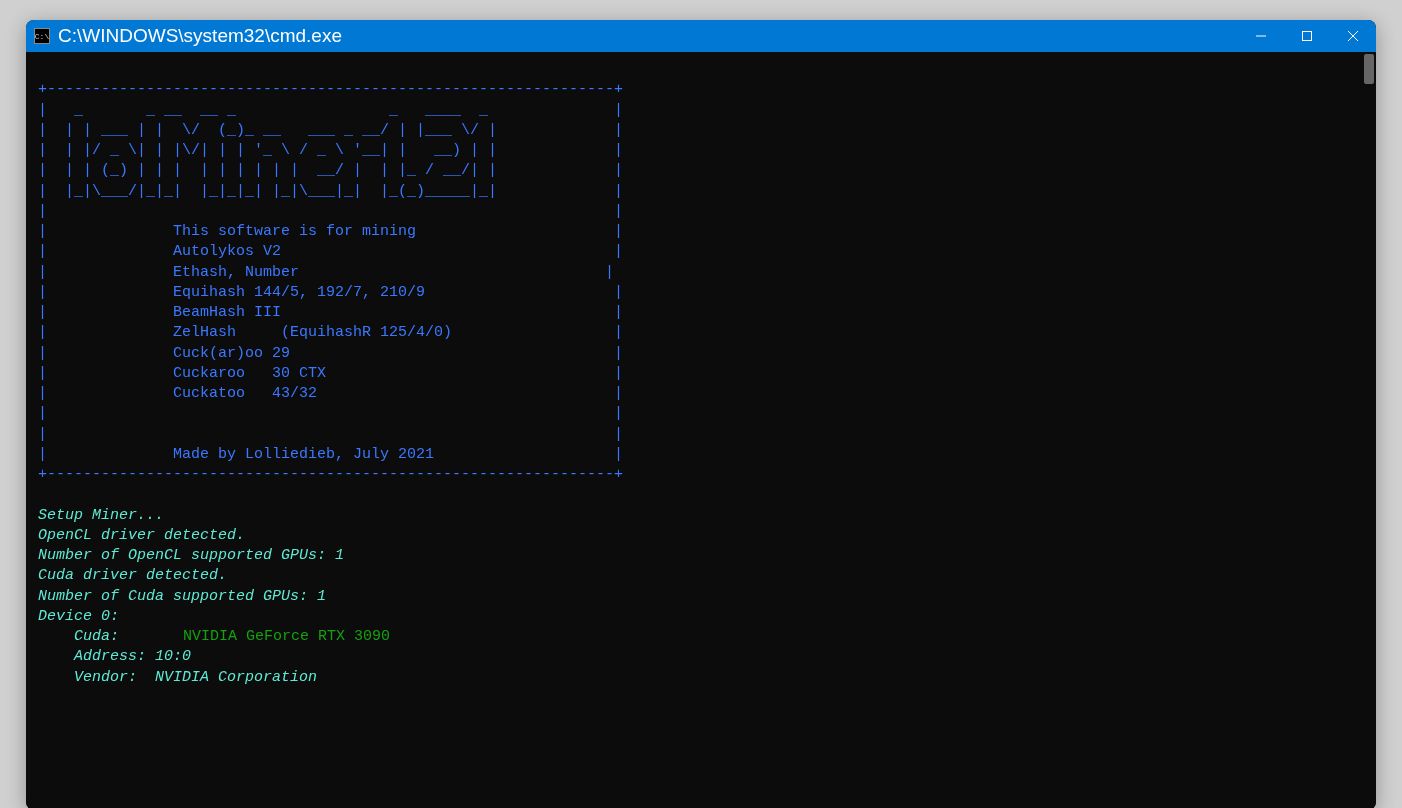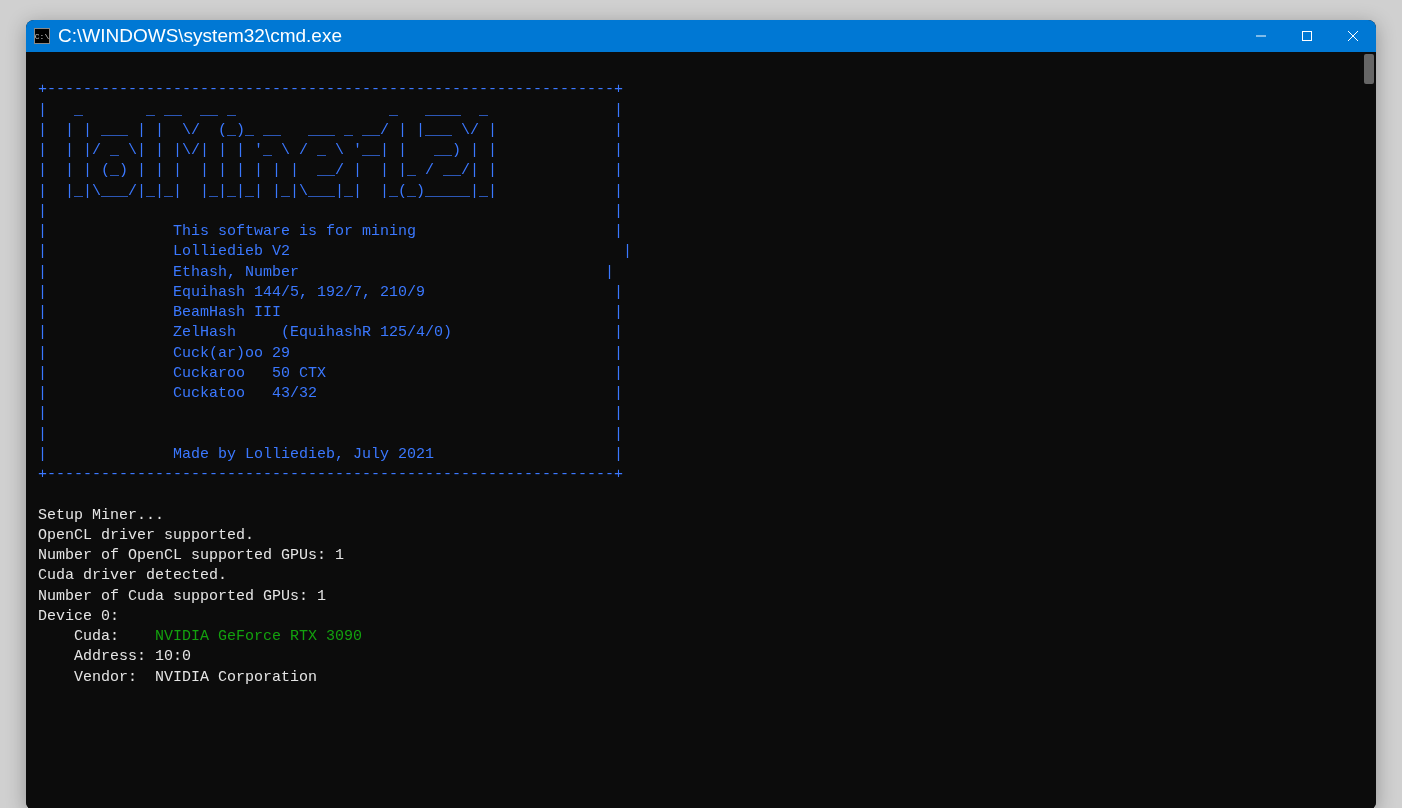--- a/index.html
+++ b/index.html
@@ -97,23 +97,25 @@
       width: 10px;
       height: 30px;
       background: #666;
       border-radius: 2px;
     }
     .blue-text {
       color: #3b78ff;
     }
     .green-text {
       color: #13a10e;
+      margin-left: 28px;
     }
     .white-text {
-      color: #e5e5e5;
+      color: #5eead4;
+      font-style: italic;
     }
     .ascii-line {
       white-space: pre;
     }
   </style>
 </head>
 <body>
 
 <div class="window">
   <div class="titlebar">
@@ -142,35 +144,35 @@
   </div>
   <div class="terminal-body">
 <span class="blue-text ascii-line">+---------------------------------------------------------------+</span>
 <span class="blue-text ascii-line">|   _       _ __  __ _                 _   ____  _              |</span>
 <span class="blue-text ascii-line">|  | | ___ | |  \/  (_)_ __   ___ _ __/ | |___ \/ |             |</span>
 <span class="blue-text ascii-line">|  | |/ _ \| | |\/| | | '_ \ / _ \ '__| |   __) | |             |</span>
 <span class="blue-text ascii-line">|  | | (_) | | |  | | | | | |  __/ |  | |_ / __/| |             |</span>
 <span class="blue-text ascii-line">|  |_|\___/|_|_|  |_|_|_| |_|\___|_|  |_(_)_____|_|             |</span>
 <span class="blue-text ascii-line">|                                                               |</span>
 <span class="blue-text ascii-line">|              This software is for mining                      |</span>
-<span class="blue-text ascii-line">|              Lolliedieb V2                                     |</span>
+<span class="blue-text ascii-line">|              Autolykos V2                                     |</span>
 <span class="blue-text ascii-line">|              Ethash, Number                                  |</span>
 <span class="blue-text ascii-line">|              Equihash 144/5, 192/7, 210/9                     |</span>
 <span class="blue-text ascii-line">|              BeamHash III                                     |</span>
 <span class="blue-text ascii-line">|              ZelHash     (EquihashR 125/4/0)                  |</span>
 <span class="blue-text ascii-line">|              Cuck(ar)oo 29                                    |</span>
-<span class="blue-text ascii-line">|              Cuckaroo   50 CTX                                |</span>
+<span class="blue-text ascii-line">|              Cuckaroo   30 CTX                                |</span>
 <span class="blue-text ascii-line">|              Cuckatoo   43/32                                 |</span>
 <span class="blue-text ascii-line">|                                                               |</span>
 <span class="blue-text ascii-line">|                                                               |</span>
 <span class="blue-text ascii-line">|              Made by Lolliedieb, July 2021                    |</span>
 <span class="blue-text ascii-line">+---------------------------------------------------------------+</span>
 
 <span class="white-text">Setup Miner...</span>
-<span class="white-text">OpenCL driver supported.</span>
+<span class="white-text">OpenCL driver detected.</span>
 <span class="white-text">Number of OpenCL supported GPUs: 1</span>
 <span class="white-text">Cuda driver detected.</span>
 <span class="white-text">Number of Cuda supported GPUs: 1</span>
 <span class="white-text">Device 0:</span>
 <span class="white-text">    Cuda:    </span><span class="green-text">NVIDIA GeForce RTX 3090</span>
 <span class="white-text">    Address: 10:0</span>
 <span class="white-text">    Vendor:  NVIDIA Corporation</span>
     <div class="scrollbar-track">
       <div class="scrollbar-thumb"></div>
     </div>

